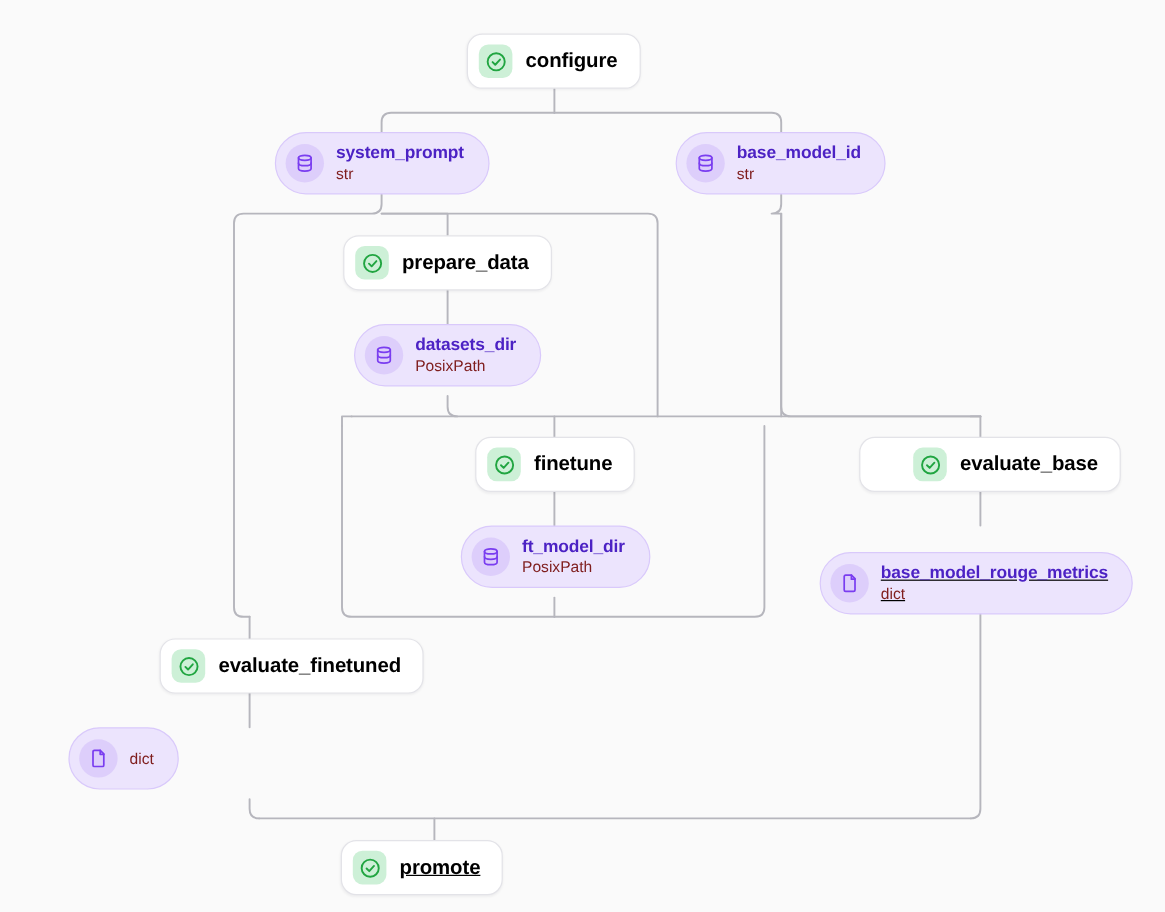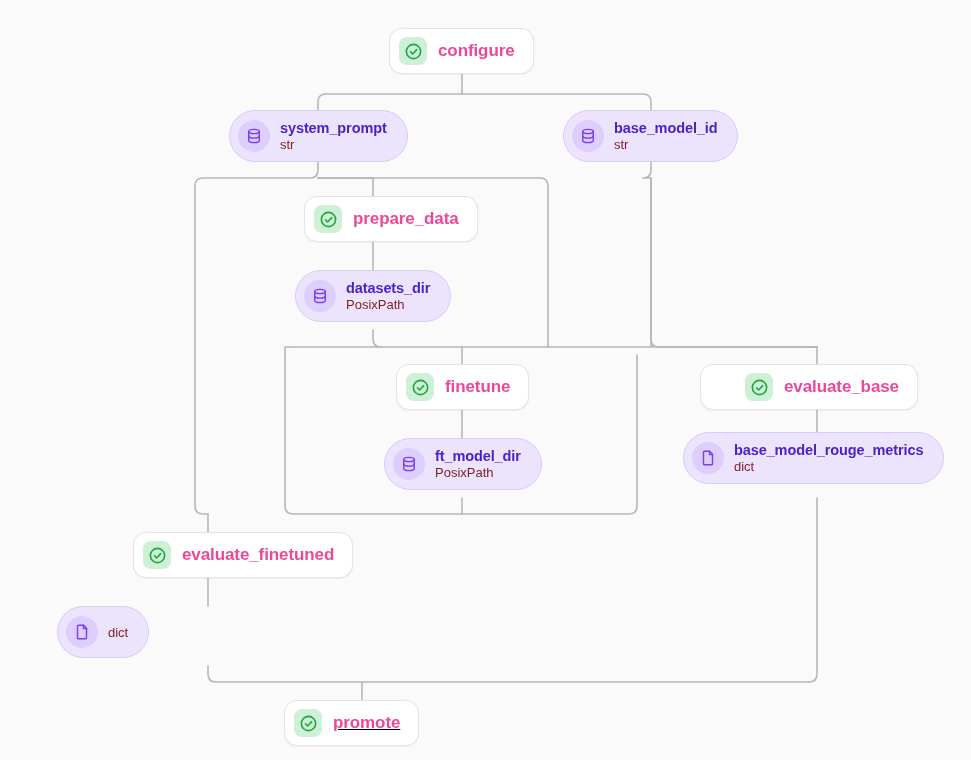--- a/index.html
+++ b/index.html
@@ -59,21 +59,21 @@
     background: #cdf0d7;
     display: flex;
     align-items: center;
     justify-content: center;
     flex: none;
     margin-right: 11px;
   }
   .node.fn .label {
     font-size: 17px;
     font-weight: bold;
-    color: #ec4899;
+    color: #000000;
     letter-spacing: -0.1px;
   }
 
   
   .node.data {
     background: #ece4fd;
     border: 1px solid #d9c9fb;
     border-radius: 26px;
     padding: 7px 20px 7px 8px;
     height: 52px;
@@ -181,21 +181,21 @@
         <path d="M5 6v12c0 1.55 3.13 2.8 7 2.8s7-1.25 7-2.8V6"></path>
         <path d="M5 12c0 1.55 3.13 2.8 7 2.8s7-1.25 7-2.8"></path>
       </svg>
     </span>
     <span class="textcol">
       <span class="label">base_model_id</span>
       <span class="subtype">str</span>
     </span>
   </div>
 
-  <div class="node fn" style="left:304px; top:196px;">
+  <div class="node fn" style="left:286px; top:196px;">
     <span class="badge">
       <svg width="19" height="19" viewBox="0 0 24 24" fill="none" stroke="#21a541" stroke-width="2" stroke-linecap="round" stroke-linejoin="round">
         <circle cx="12" cy="12" r="9"></circle>
         <path d="M8.2 12.3 L11 15.1 L16 9.6"></path>
       </svg>
     </span>
     <span class="label">prepare_data</span>
   </div>
 
   <div class="node data" style="left:295px; top:270px;">
@@ -215,21 +215,21 @@
   <div class="node fn" style="left:396px; top:364px;">
     <span class="badge">
       <svg width="19" height="19" viewBox="0 0 24 24" fill="none" stroke="#21a541" stroke-width="2" stroke-linecap="round" stroke-linejoin="round">
         <circle cx="12" cy="12" r="9"></circle>
         <path d="M8.2 12.3 L11 15.1 L16 9.6"></path>
       </svg>
     </span>
     <span class="label">finetune</span>
   </div>
 
-  <div class="node fn" style="left:700px; top:364px;padding-left:44px;">
+  <div class="node fn" style="left:716px; top:364px;padding-left:44px;">
     <span class="badge">
       <svg width="19" height="19" viewBox="0 0 24 24" fill="none" stroke="#21a541" stroke-width="2" stroke-linecap="round" stroke-linejoin="round">
         <circle cx="12" cy="12" r="9"></circle>
         <path d="M8.2 12.3 L11 15.1 L16 9.6"></path>
       </svg>
     </span>
     <span class="label">evaluate_base</span>
   </div>
 
   <div class="node data" style="left:384px; top:438px;">
@@ -239,21 +239,21 @@
         <path d="M5 6v12c0 1.55 3.13 2.8 7 2.8s7-1.25 7-2.8V6"></path>
         <path d="M5 12c0 1.55 3.13 2.8 7 2.8s7-1.25 7-2.8"></path>
       </svg>
     </span>
     <span class="textcol">
       <span class="label">ft_model_dir</span>
       <span class="subtype">PosixPath</span>
     </span>
   </div>
 
-  <div class="node data" style="left:683px; top:432px;">
+  <div class="node data" style="left:683px; top:460px;text-decoration:underline;">
     <span class="badge">
       <svg width="18" height="18" viewBox="0 0 24 24" fill="none" stroke="#7a3df0" stroke-width="1.9" stroke-linecap="round" stroke-linejoin="round">
         <path d="M14 3H7.5A1.5 1.5 0 0 0 6 4.5v15A1.5 1.5 0 0 0 7.5 21h9a1.5 1.5 0 0 0 1.5-1.5V7z"></path>
         <path d="M14 3v4.5H18"></path>
       </svg>
     </span>
     <span class="textcol">
       <span class="label">base_model_rouge_metrics</span>
       <span class="subtype">dict</span>
     </span>

